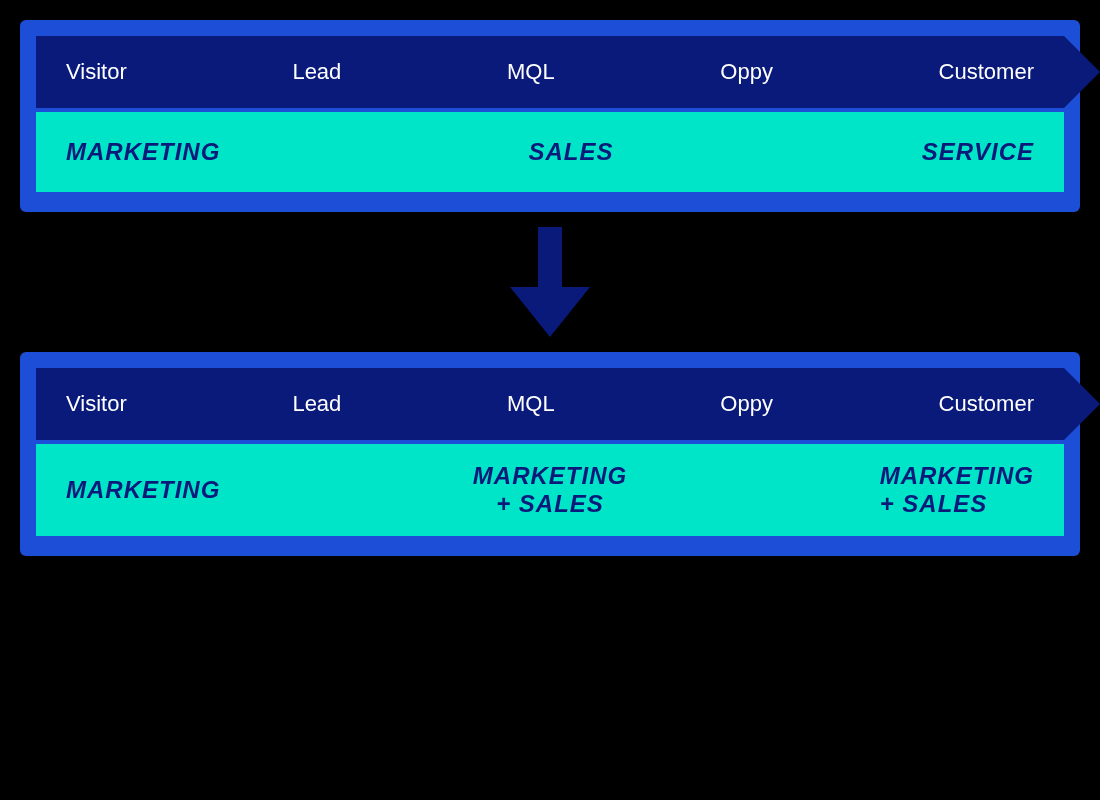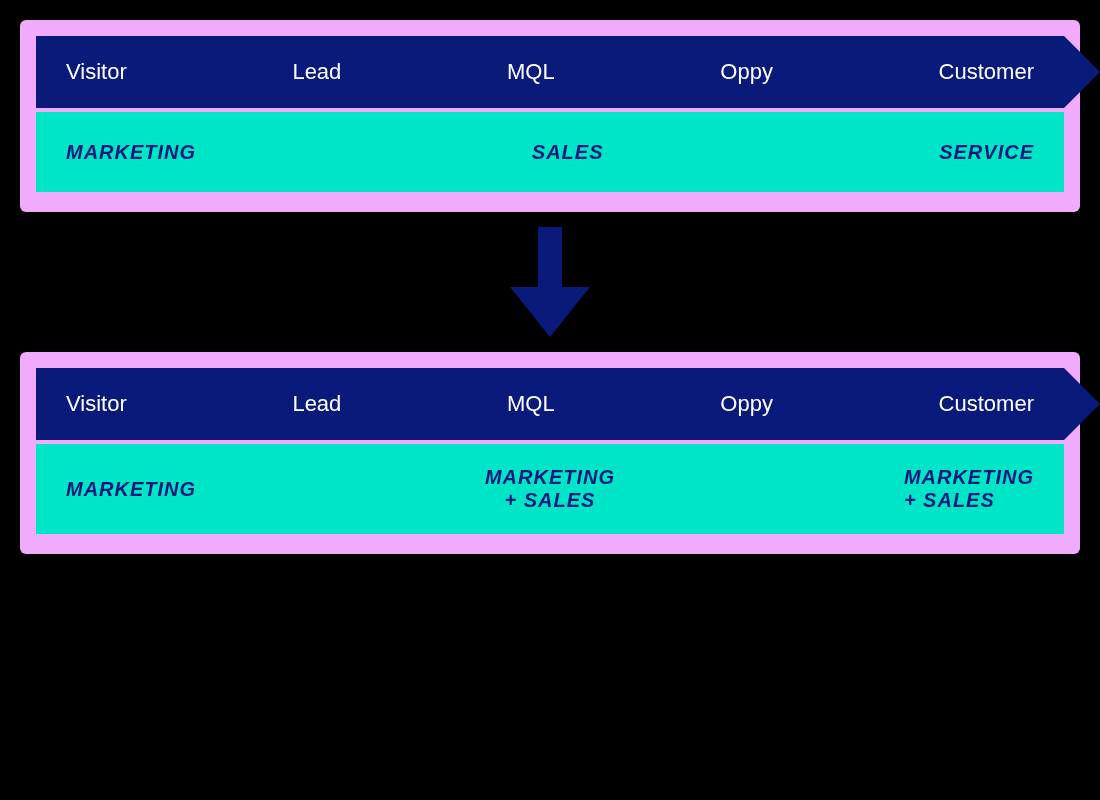--- a/index.html
+++ b/index.html
@@ -22,21 +22,21 @@
       background: #000;
       display: flex;
       flex-direction: column;
       align-items: center;
       padding: 20px 20px;
     }
 
     
     .funnel-block {
       width: 1060px;
-      background: #f0abfc;
+      background: #1d4ed8;
       border-radius: 6px;
       padding: 16px 16px 20px 16px;
       display: flex;
       flex-direction: column;
       gap: 0;
     }
 
     
     .arrow-bar {
       position: relative;
@@ -82,21 +82,21 @@
       display: flex;
       align-items: center;
       padding: 18px 30px;
       min-height: 80px;
       justify-content: space-between;
       margin-top: 4px;
     }
 
     .dept-label {
       color: #0a1a7a;
-      font-size: 20px;
+      font-size: 24px;
       font-weight: 900;
       font-style: italic;
       font-family: Arial Black, Arial, sans-serif;
       text-transform: uppercase;
       letter-spacing: 1px;
     }
 
     
     .down-arrow-container {
       display: flex;

